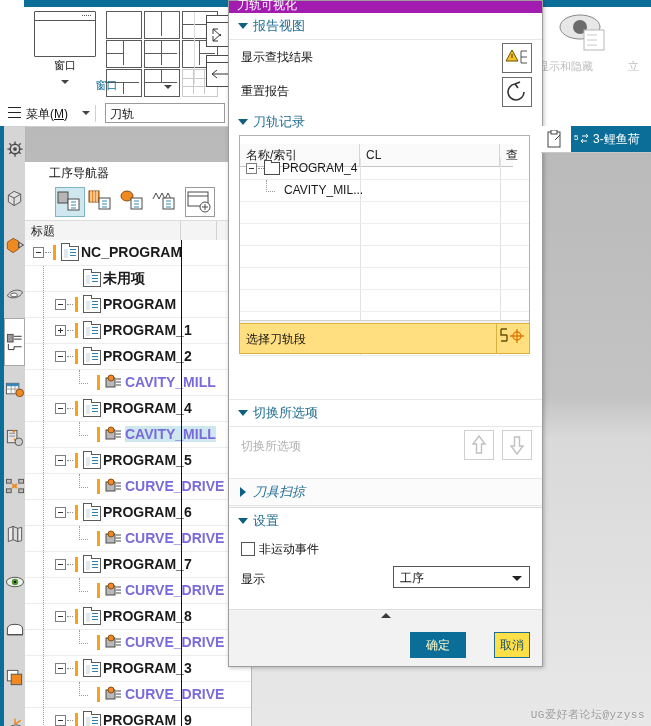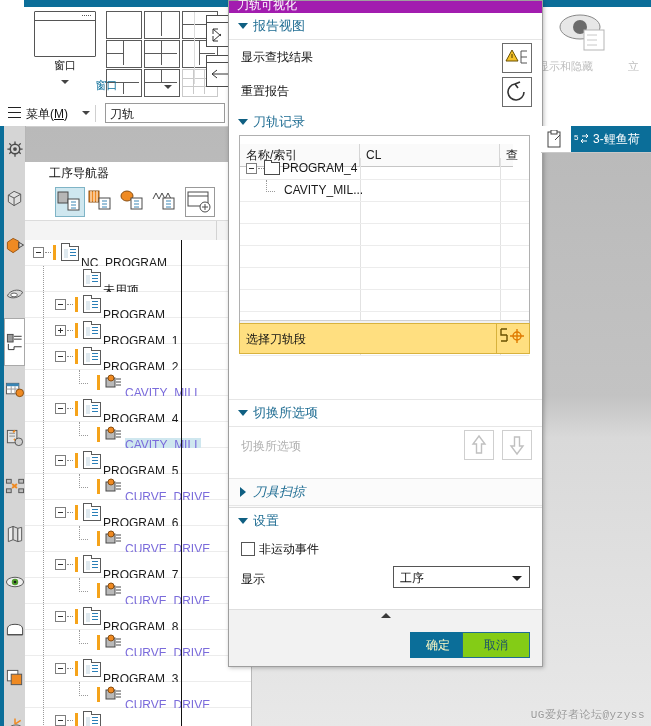--- a/index.html
+++ b/index.html
@@ -125,21 +125,21 @@
   }
   .expander:before{
     content:"";position:absolute;left:2px;top:4px;width:5px;height:1px;background:#333;
   }
   .expander.plus:after{
     content:"";position:absolute;left:4px;top:2px;width:1px;height:5px;background:#333;
   }
   .expander-tail{position:absolute;top:12px;width:6px;height:1px;border-top:1px dotted #8d8d8d;}
   .bang{position:absolute;top:5px;width:3px;height:15px;background:#f5a31a;}
   .ticon{position:absolute;top:4px;width:17px;height:16px;}
-  .tlabel{position:absolute;top:16px;font-size:12px;white-space:nowrap;color:#1a1a1a;}
+  .tlabel{position:absolute;top:4px;font-size:14px;white-space:nowrap;color:#1a1a1a;font-weight:bold;}
   .tlabel.op{color:#7a6bdb;}
   .tlabel.sel{background:#cfe7ef;}
   .leaf-elbow{
     position:absolute;top:0;width:8px;height:13px;border-left:1px dotted #9a9a9a;
     border-bottom:1px dotted #9a9a9a;
   }
   
   .folder{
     position:absolute;width:16px;height:13px;top:6px;background:#fff;border:1px solid #5b5b5b;
   }
@@ -242,21 +242,21 @@
     border-left:5px solid transparent;border-right:5px solid transparent;border-bottom:5px solid #3b3b3b;
   }
   #dlg-footer{
     position:absolute;left:0;bottom:0;width:100%;height:44px;background:#f2f2f2;
   }
   .dlg-btn{
     position:absolute;top:10px;height:26px;line-height:24px;text-align:center;font-size:12px;
     box-sizing:border-box;
   }
   #btn-ok{right:76px;width:56px;background:#0b6e99;color:#fef9c3;border:1px solid #0b6e99;}
-  #btn-cancel{right:12px;width:68px;background:#84cc16;color:#1a4f6b;border:1px solid #1e6c92;}
+  #btn-cancel{right:12px;width:36px;background:#fde047;color:#1a4f6b;border:1px solid #1e6c92;}
   
   svg{display:block;}
 </style>
 </head>
 <body>
 
 <div id="viewport">
   <div class="speckle" style="left:300px;top:100px;"></div>
   <div class="speckle" style="left:330px;top:160px;"></div>
   <div class="speckle" style="left:362px;top:140px;"></div>
@@ -512,20 +512,21 @@
       <svg width="26" height="26" style="margin:1px;">
         <rect x="1" y="3" width="20" height="14" fill="#fff" stroke="#4a4a4a"></rect>
         <path d="M1 7 h20" stroke="#4a4a4a"></path>
         <circle cx="18" cy="18" r="5" fill="#fff" stroke="#4a4a4a"></circle>
         <path d="M18 15 v6 M15 18 h6" stroke="#4a4a4a"></path>
       </svg>
     </div>
   </div>
 
   <div id="col-head">
+    <div class="ch" style="left:0;width:156px;">标题</div>
     <div class="ch" style="left:156px;width:36px;"></div>
     <div class="ch" style="left:192px;width:34px;"></div>
   </div>
 
   <div id="tree">
       <div class="trow">
         <div class="expander" style="left: 8px;"></div>
         <div class="expander-tail" style="left: 20px;"></div>
         <div class="bang" style="left: 28px;"></div>
         <div class="folder" style="left: 36px;">

